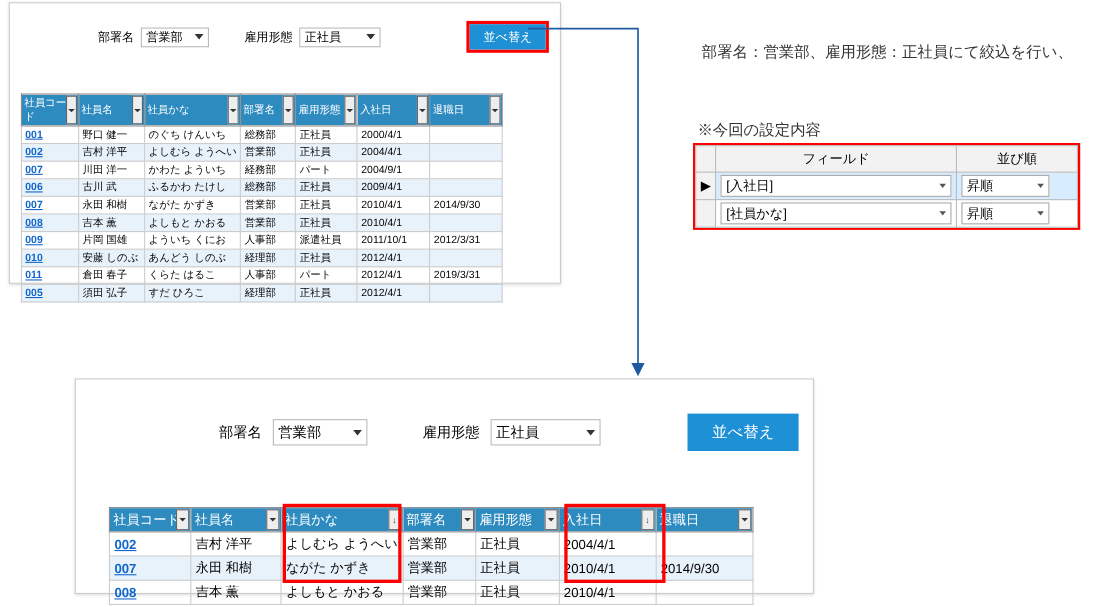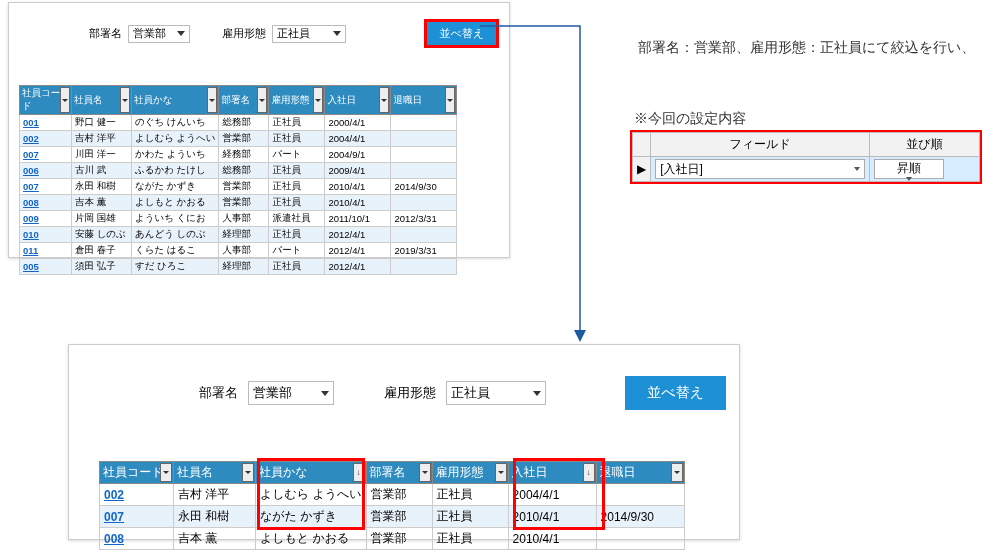--- a/index.html
+++ b/index.html
@@ -140,21 +140,21 @@
   .settings-box td {
     border: 1px solid #bbb;
     padding: 2px 4px;
     background: #fff;
   }
   .settings-box td.row-hdr { background: #f2f2f2; width: 18px; text-align:center; }
   .settings-box .cell-sel {
     display: flex; align-items: center; justify-content: space-between;
     border: 1px solid #aaa; background: #fff; height: 20px; padding: 0 4px;
   }
-  .settings-box .cell-sel.small { width: 70px; flex-direction: column; }
+  .settings-box .cell-sel.small { width: 80px; }
   .settings-box .cell-sel .arrow {
     width: 0; height: 0;
     border-left: 3px solid transparent;
     border-right: 3px solid transparent;
     border-top: 4px solid #555;
   }
   .settings-box td.hl-cell { background: #d8ecff; }
 
   
   svg.flowline {
@@ -314,20 +314,35 @@
               <span class="arrow"></span>
             </div>
           </td>
           <td class="hl-cell">
             <div class="cell-sel small">
               <span>昇順</span>
               <span class="arrow"></span>
             </div>
           </td>
         </tr>
+        <tr>
+          <td class="row-hdr"></td>
+          <td class="">
+            <div class="cell-sel">
+              <span>[社員かな]</span>
+              <span class="arrow"></span>
+            </div>
+          </td>
+          <td class="">
+            <div class="cell-sel small">
+              <span>昇順</span>
+              <span class="arrow"></span>
+            </div>
+          </td>
+        </tr>
       </tbody>
   </table>
 </div>
 
 <div class="panel second">
   <div class="upper-controls big">
     <span class="lbl">部署名</span>
     <span class="sel big" style="width:86px">
       <span>営業部</span>
       <span class="arrow"></span>

